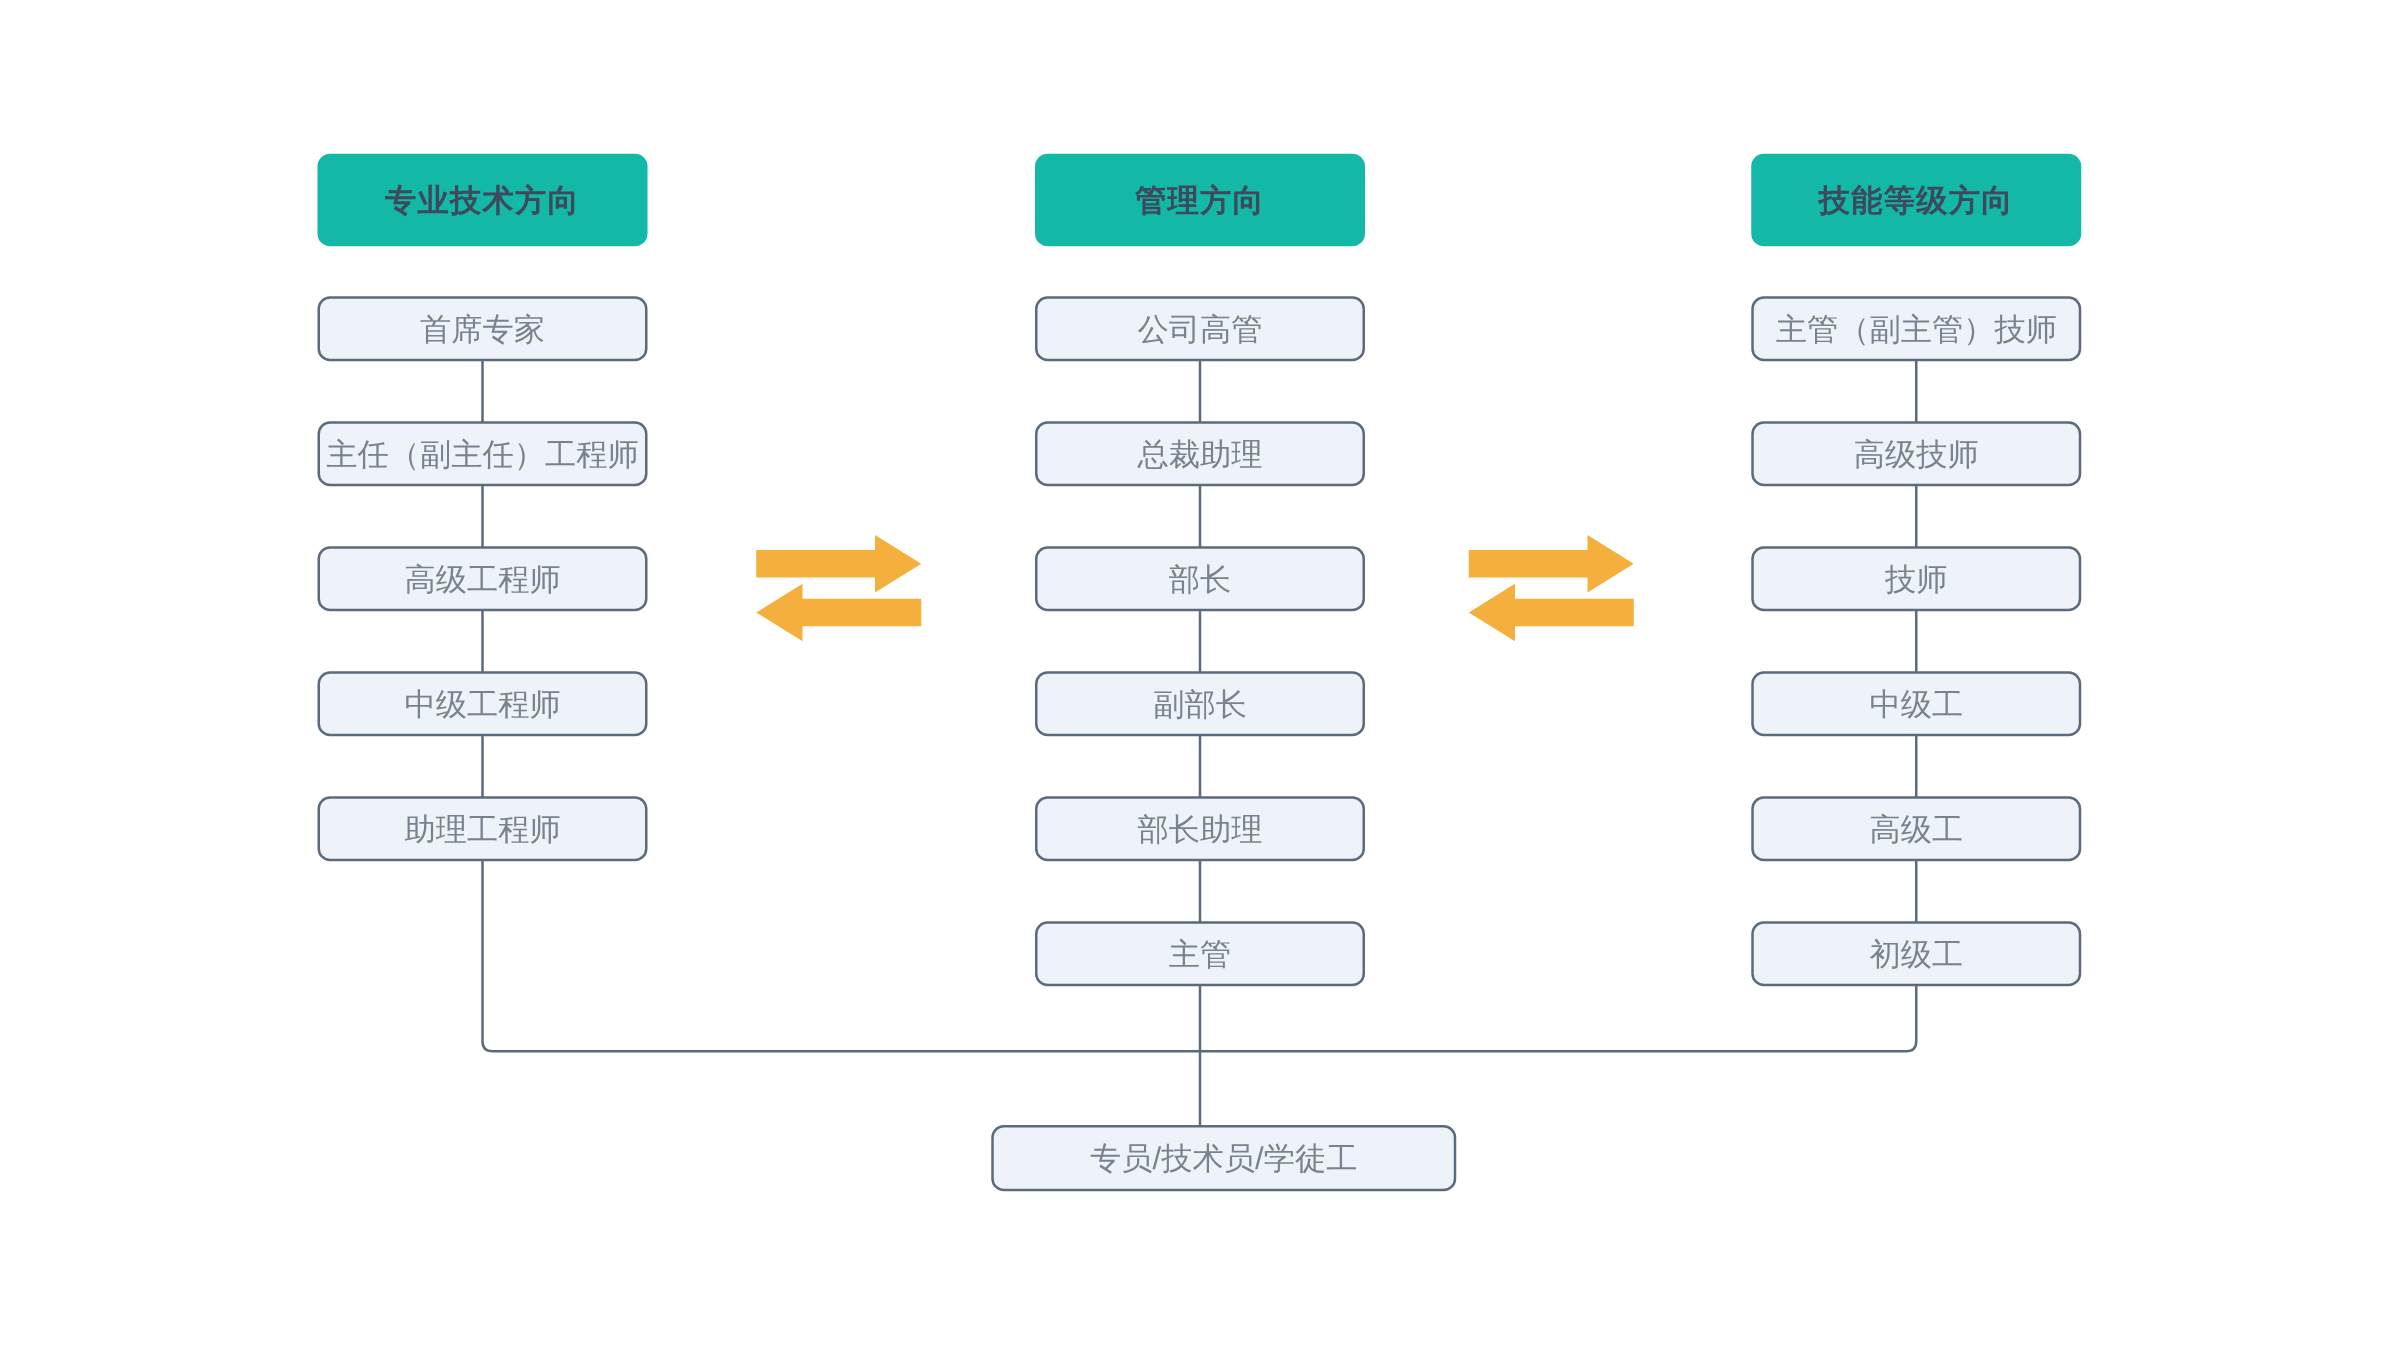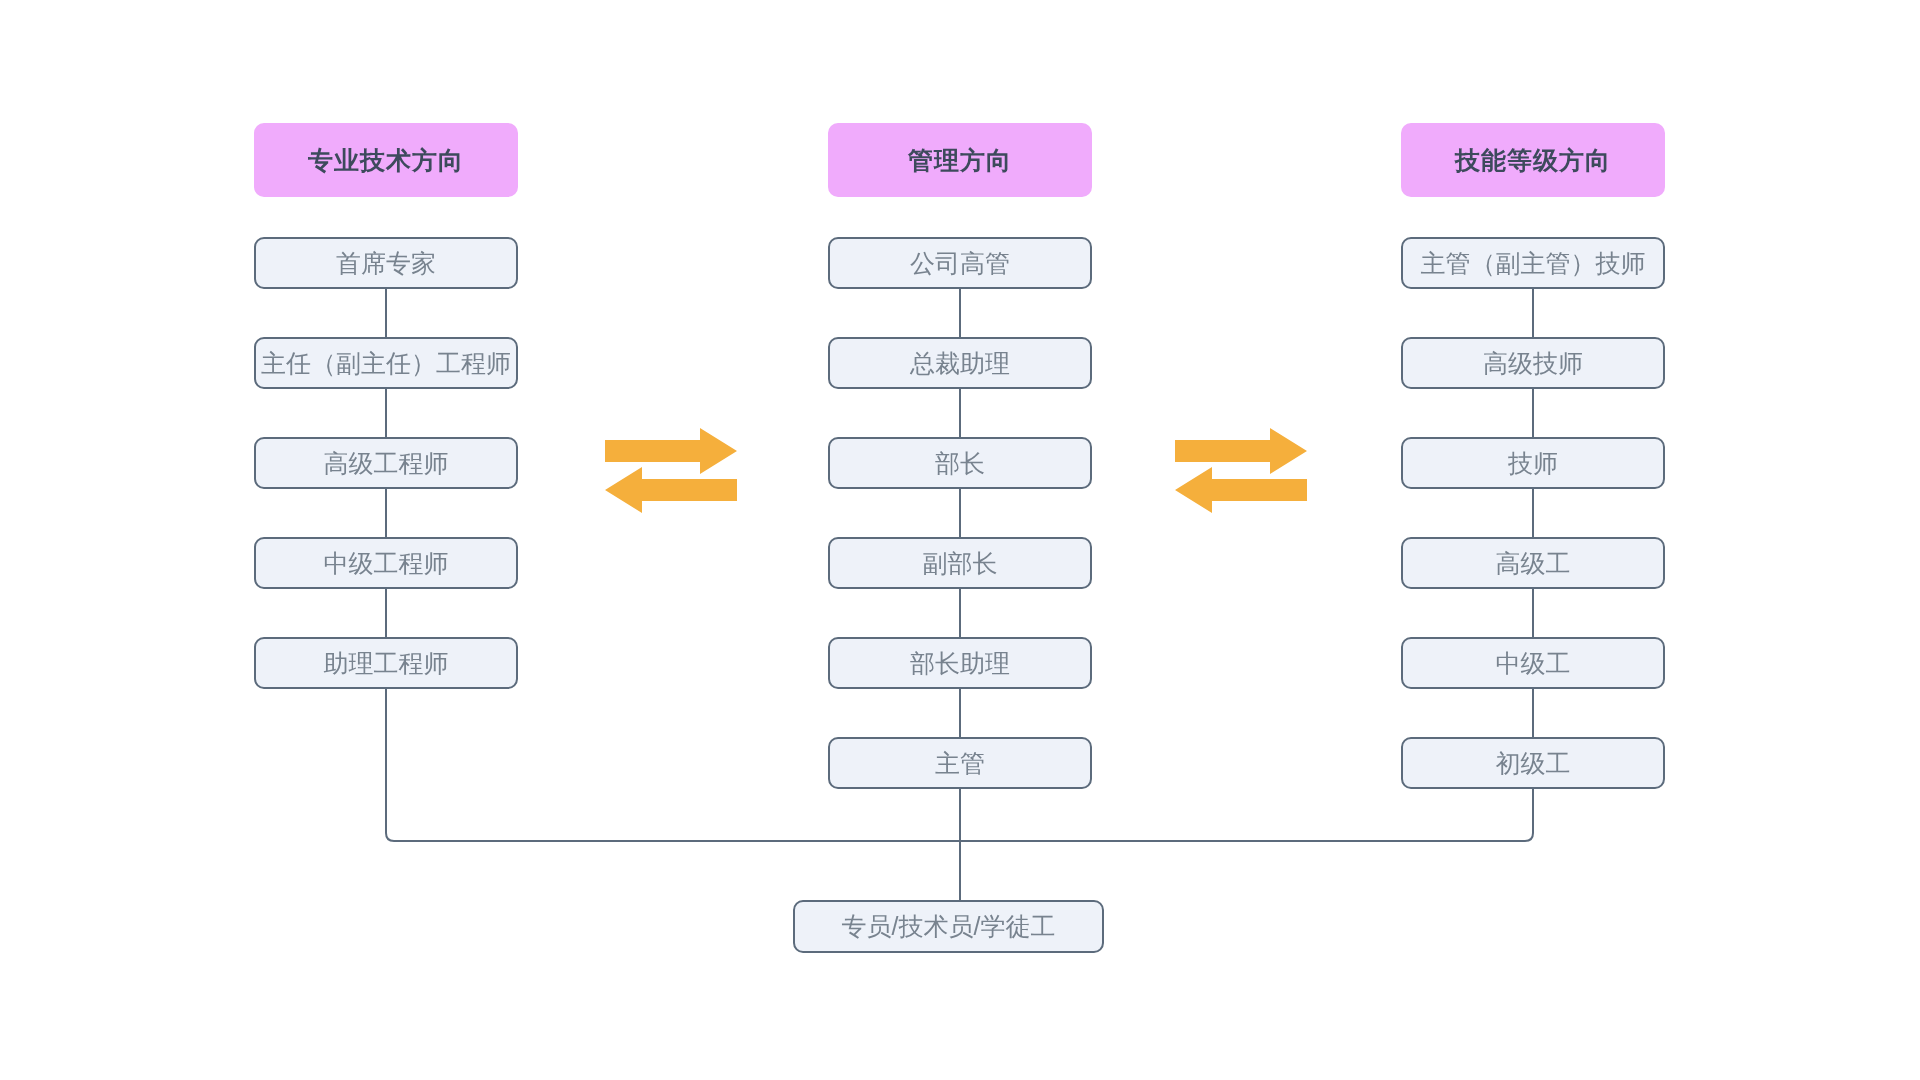--- a/index.html
+++ b/index.html
@@ -31,21 +31,21 @@
   }
   .col-left  { left: 254px; }
   .col-mid   { left: 828px; }
   .col-right { left: 1401px; }
 
   .col-header {
     box-sizing: border-box;
     height: 74px;
     margin-bottom: 40px;
     border-radius: 10px;
-    background: #f0abfc;
+    background: #14b8a6;
     color: #3D4A5C;
     font-size: 25px;
     font-weight: bold;
     display: flex;
     align-items: center;
     justify-content: center;
     letter-spacing: 1px;
   }
   .node {
     box-sizing: border-box;
@@ -62,21 +62,21 @@
   }
   .col-left  .node + .node,
   .col-right .node + .node { margin-top: 48px; }
   .col-mid   .node + .node { margin-top: 48px; }
 
   .bottom-node {
     position: absolute;
     box-sizing: border-box;
     left: 793px;
     top: 900px;
-    width: 311px;
+    width: 372px;
     height: 53px;
     border: 2px solid #5C6B7C;
     border-radius: 10px;
     background: #EEF2F9;
     color: #78838F;
     font-size: 25px;
     display: flex;
     align-items: center;
     justify-content: center;
     white-space: nowrap;
@@ -121,20 +121,20 @@
     <div class="node">副部长</div>
     <div class="node">部长助理</div>
     <div class="node">主管</div>
   </div>
 
   <div class="column col-right">
     <div class="col-header">技能等级方向</div>
     <div class="node">主管（副主管）技师</div>
     <div class="node">高级技师</div>
     <div class="node">技师</div>
+    <div class="node">中级工</div>
     <div class="node">高级工</div>
-    <div class="node">中级工</div>
     <div class="node">初级工</div>
   </div>
 
   <div class="bottom-node">专员/技术员/学徒工</div>
 
 </div>
 
 </body></html>

